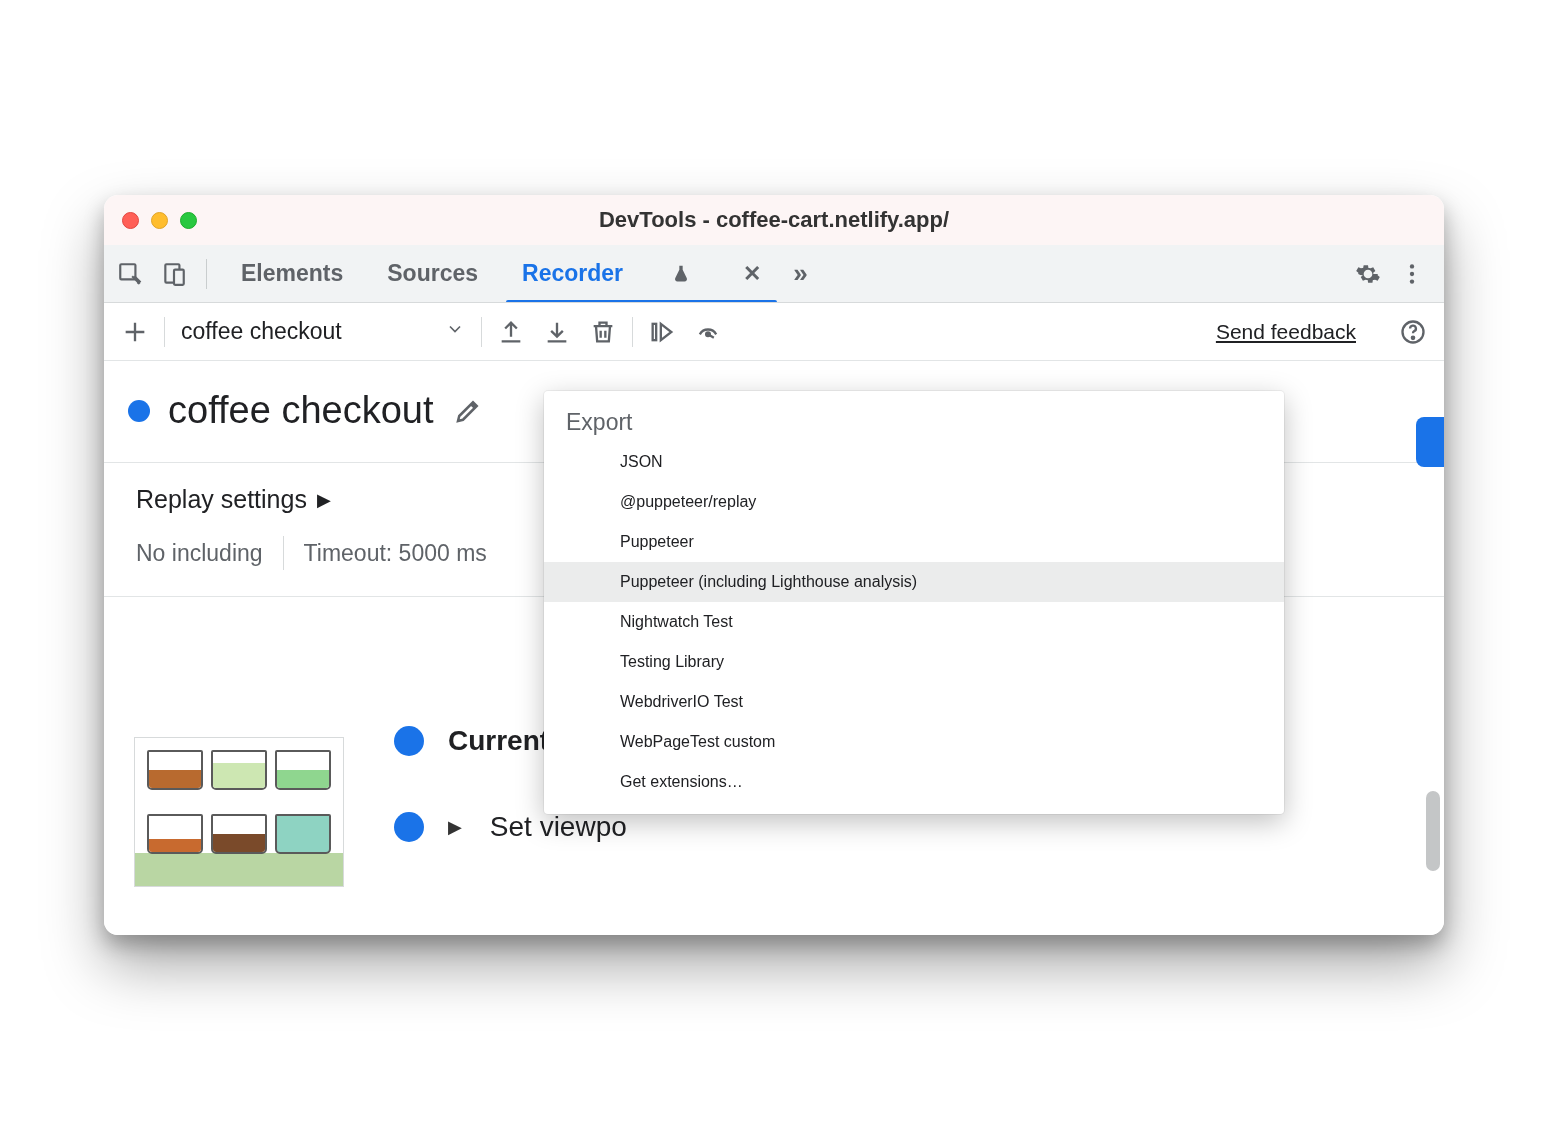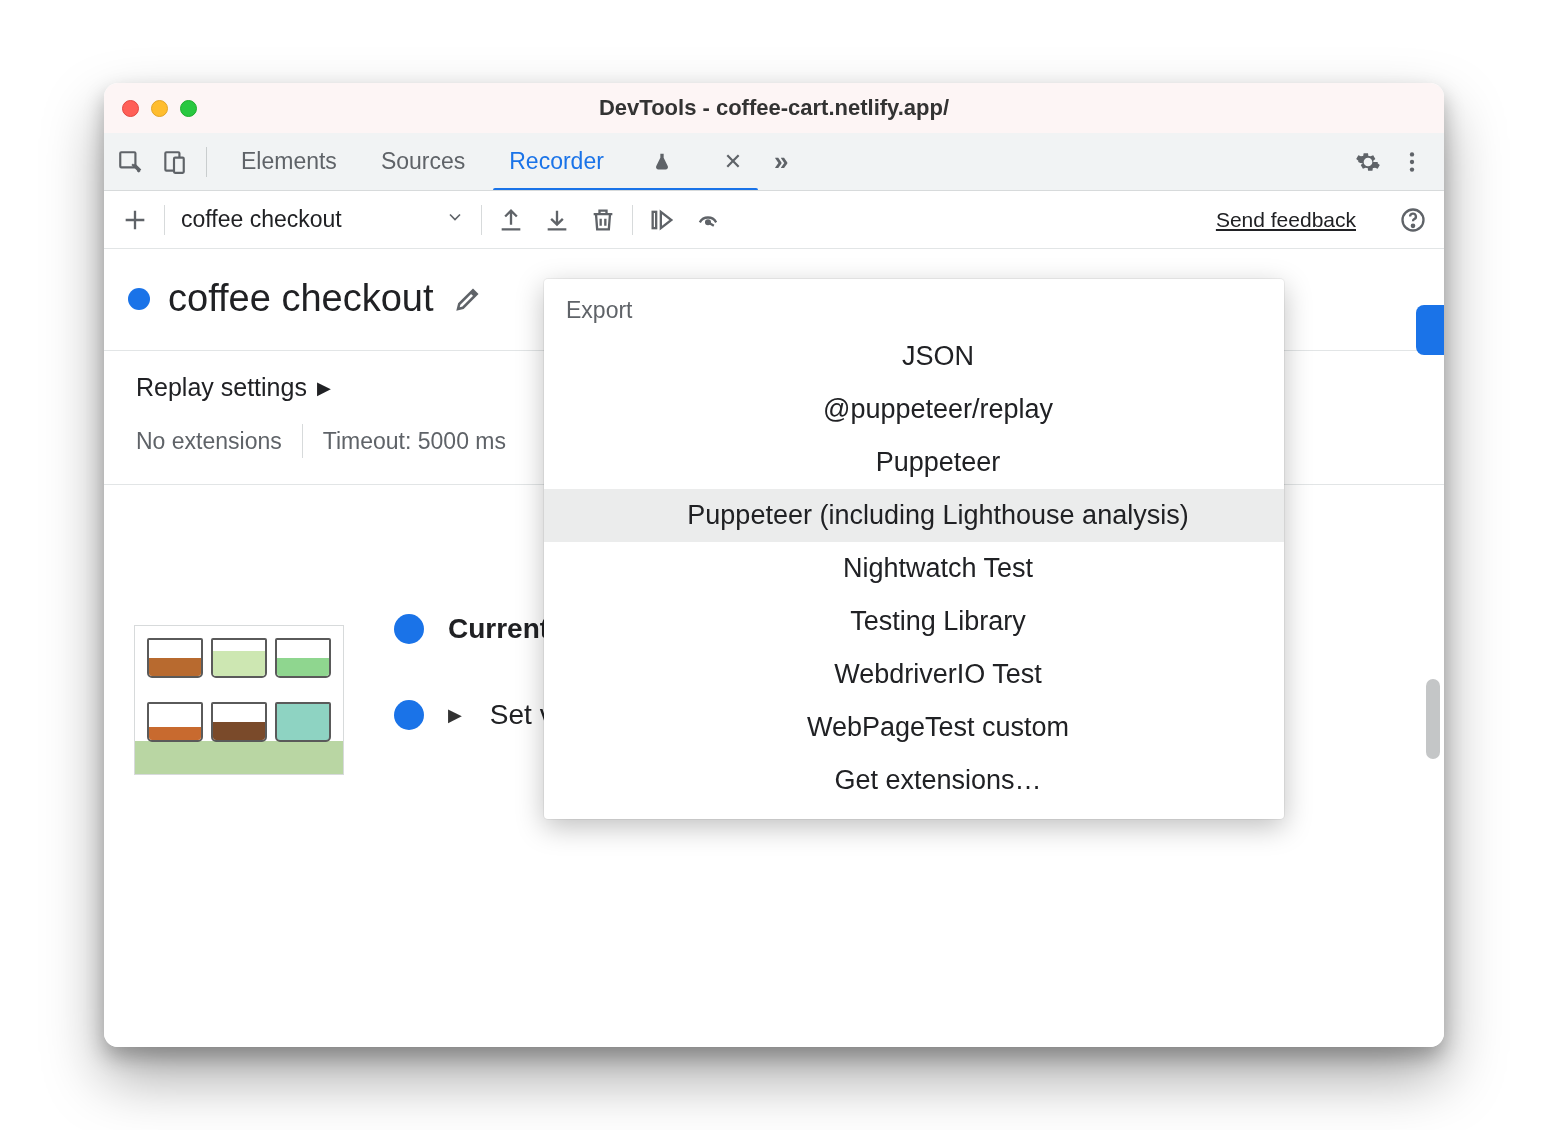--- a/index.html
+++ b/index.html
@@ -5,21 +5,21 @@
   * { box-sizing: border-box; margin: 0; padding: 0; }
   body {
     font-family: -apple-system, BlinkMacSystemFont, "Segoe UI", Helvetica, Arial, sans-serif;
     background: #ffffff;
     width: 1548px; height: 1130px;
     position: relative;
     display: flex; align-items: center; justify-content: center;
   }
   .window {
     width: 1340px;
-    height: 964px;
+    height: 740px;
     background: #fff;
     border-radius: 14px;
     box-shadow: 0 30px 60px rgba(0,0,0,0.35), 0 10px 20px rgba(0,0,0,0.25);
     overflow: hidden;
     display: flex; flex-direction: column;
     position: relative;
   }
 
   
   .titlebar {
@@ -54,21 +54,21 @@
     width: 40px; height: 40px; display:flex; align-items:center; justify-content:center;
     color: #5f6368; border-radius: 4px;
   }
   .ts-btn svg { width: 26px; height: 26px; }
   .vdiv { width: 1px; background:#c9cdce; height: 30px; margin: 0 8px; align-self:center; }
 
   .tabs { display:flex; align-items:stretch; flex: 1; overflow:hidden; }
   .tab {
     display:flex; align-items:center; gap:8px;
     padding: 0 22px; font-size: 23px; color: #5f6368;
-    position: relative; white-space: nowrap;
+    position: relative; white-space: nowrap; font-weight: bold;
   }
   .tab.active { color: #1a73e8; gap: 48px; }
   .tab.active::after {
     content:""; position:absolute; left:6px; right:6px; bottom:-1px;
     height:3px; background:#1a73e8; border-radius: 2px 2px 0 0;
   }
   .tab .tab-icon { width:20px; height:20px; display:inline-flex; align-items:center; justify-content:center; }
   .tab .close { font-size:22px; color:#5f6368; margin-left:4px; }
   .tabs-overflow { width:34px; display:flex; align-items:center; justify-content:center; color:#5f6368; font-size:26px; font-weight:700; }
 
@@ -177,21 +177,21 @@
     background:#fff;
     border-radius: 4px;
     box-shadow: 0 8px 28px rgba(0,0,0,0.25), 0 0 0 1px rgba(0,0,0,0.05);
     padding: 10px 0 12px 0;
     z-index: 50;
   }
   .menu .group-label {
     font-size: 23px; color:#5f6368; padding: 8px 22px 6px 22px;
   }
   .menu .item {
-    font-size: 27px; color:#202124; padding: 11px 28px 11px 76px; text-align: center;
+    font-size: 16px; color:#202124; padding: 11px 28px 11px 76px;
   }
   .menu .item.hover { background:#ebecec; }
 
 </style>
 </head>
 <body>
 
 <div class="window">
 
   <div class="titlebar">
@@ -326,21 +326,21 @@
       </div>
       <div class="blue-chip"></div>
     </div>
 
     <div class="settings-block">
       <div class="settings-title">
         <span>Replay settings</span>
         <span class="tri">▶</span>
       </div>
       <div class="settings-line2">
-        <span>No extensions</span>
+        <span>No including</span>
         <span class="vsep"></span>
         <span>Timeout: 5000 ms</span>
       </div>
     </div>
 
     <div class="scroll-indicator"></div>
 
     <div class="steps">
       <div class="thumb">
         <div class="row row1">

